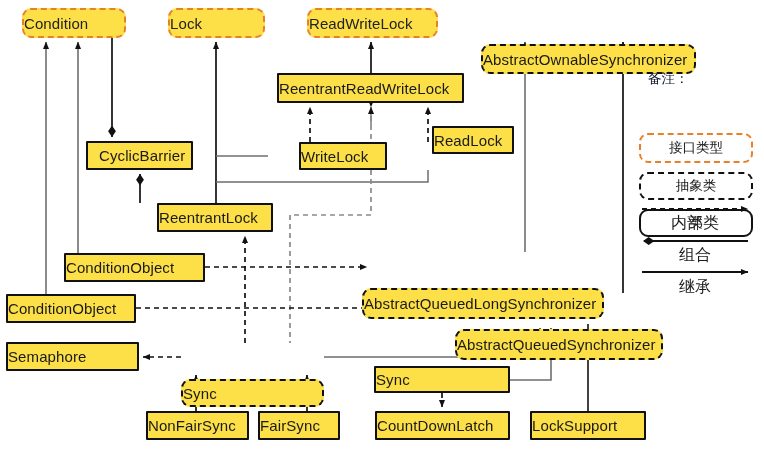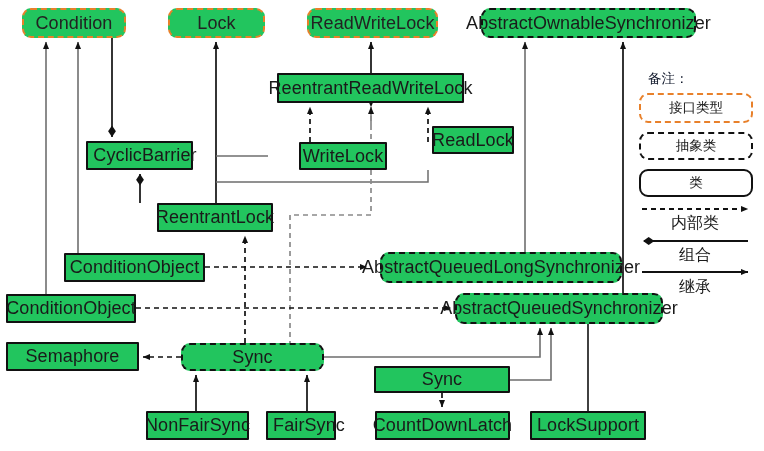--- a/index.html
+++ b/index.html
@@ -13,37 +13,38 @@
     background:#ffffff;
     overflow:hidden;
   }
   svg#edges{
     position:absolute;left:0;top:0;width:764px;height:451px;
     pointer-events:none;
   }
   .node{
     position:absolute;
     box-sizing:border-box;
-    display:flex;align-items:center;justify-content:center;
+    display:flex;align-items:center;
     text-align:center;
     white-space:nowrap;
     color:#1a1a1a;
-    font-size:18px;
+    font-size:15px;
     letter-spacing:0.1px;
-    background:#22c55e;
+    background:#fde047;
     z-index:5;
   }
   .node.iface{
     border:2.5px dashed #e8802a;
     border-radius:9px;
     color:#222;
   }
   .node.abstract{
     border:2.5px dashed #111;
     border-radius:9px;
+    margin-top:36px;
   }
   .node.concrete{
     border:2.5px solid #111;
     border-radius:1px;
   }
   
   #legend{
     position:absolute;
     z-index:6;
   }
@@ -56,20 +57,21 @@
   }
   .legend-box{
     position:absolute;
     box-sizing:border-box;
     display:flex;align-items:center;justify-content:center;
     font-size:13.5px;
     font-family:"DejaVu Sans",sans-serif;
     color:#1a1a1a;
     background:#fff;
     white-space:nowrap;
+    margin-top:40px;
   }
   .legend-label{
     position:absolute;
     font-size:16px;
     font-family:"DejaVu Sans",sans-serif;
     color:#1a1a1a;
     text-align:center;
     white-space:nowrap;
   }
 </style>
@@ -167,42 +169,42 @@
       </div>
       <div class="node concrete" style="left: 387px; top: 126px; width: 82px; height: 28px; margin-left: 45px;">
         <span>ReadLock</span>
       </div>
       <div class="node concrete" style="left: 157px; top: 203px; width: 116px; height: 29px;">
         <span>ReentrantLock</span>
       </div>
       <div class="node concrete" style="left: 64px; top: 253px; width: 141px; height: 29px;">
         <span>ConditionObject</span>
       </div>
-      <div class="node abstract" style="left: 380px; top: 252px; width: 242px; height: 31px;">
+      <div class="node abstract" style="left: 362px; top: 252px; width: 242px; height: 31px;">
         <span>AbstractQueuedLongSynchronizer</span>
       </div>
       <div class="node concrete" style="left: 6px; top: 294px; width: 130px; height: 29px;">
         <span>ConditionObject</span>
       </div>
       <div class="node abstract" style="left: 455px; top: 293px; width: 208px; height: 31px;">
         <span>AbstractQueuedSynchronizer</span>
       </div>
       <div class="node concrete" style="left: 6px; top: 342px; width: 133px; height: 29px;">
         <span>Semaphore</span>
       </div>
       <div class="node abstract" style="left: 181px; top: 343px; width: 143px; height: 28px;">
         <span>Sync</span>
       </div>
       <div class="node concrete" style="left: 374px; top: 366px; width: 136px; height: 27px;">
         <span>Sync</span>
       </div>
       <div class="node concrete" style="left: 146px; top: 411px; width: 103px; height: 29px;">
         <span>NonFairSync</span>
       </div>
-      <div class="node concrete" style="left: 266px; top: 411px; width: 70px; height: 29px; padding-left: 16px;">
+      <div class="node concrete" style="left: 258px; top: 411px; width: 82px; height: 29px;">
         <span>FairSync</span>
       </div>
       <div class="node concrete" style="left: 375px; top: 411px; width: 135px; height: 29px;">
         <span>CountDownLatch</span>
       </div>
       <div class="node concrete" style="left: 530px; top: 411px; width: 116px; height: 29px;">
         <span>LockSupport</span>
       </div>
     </div>
 

